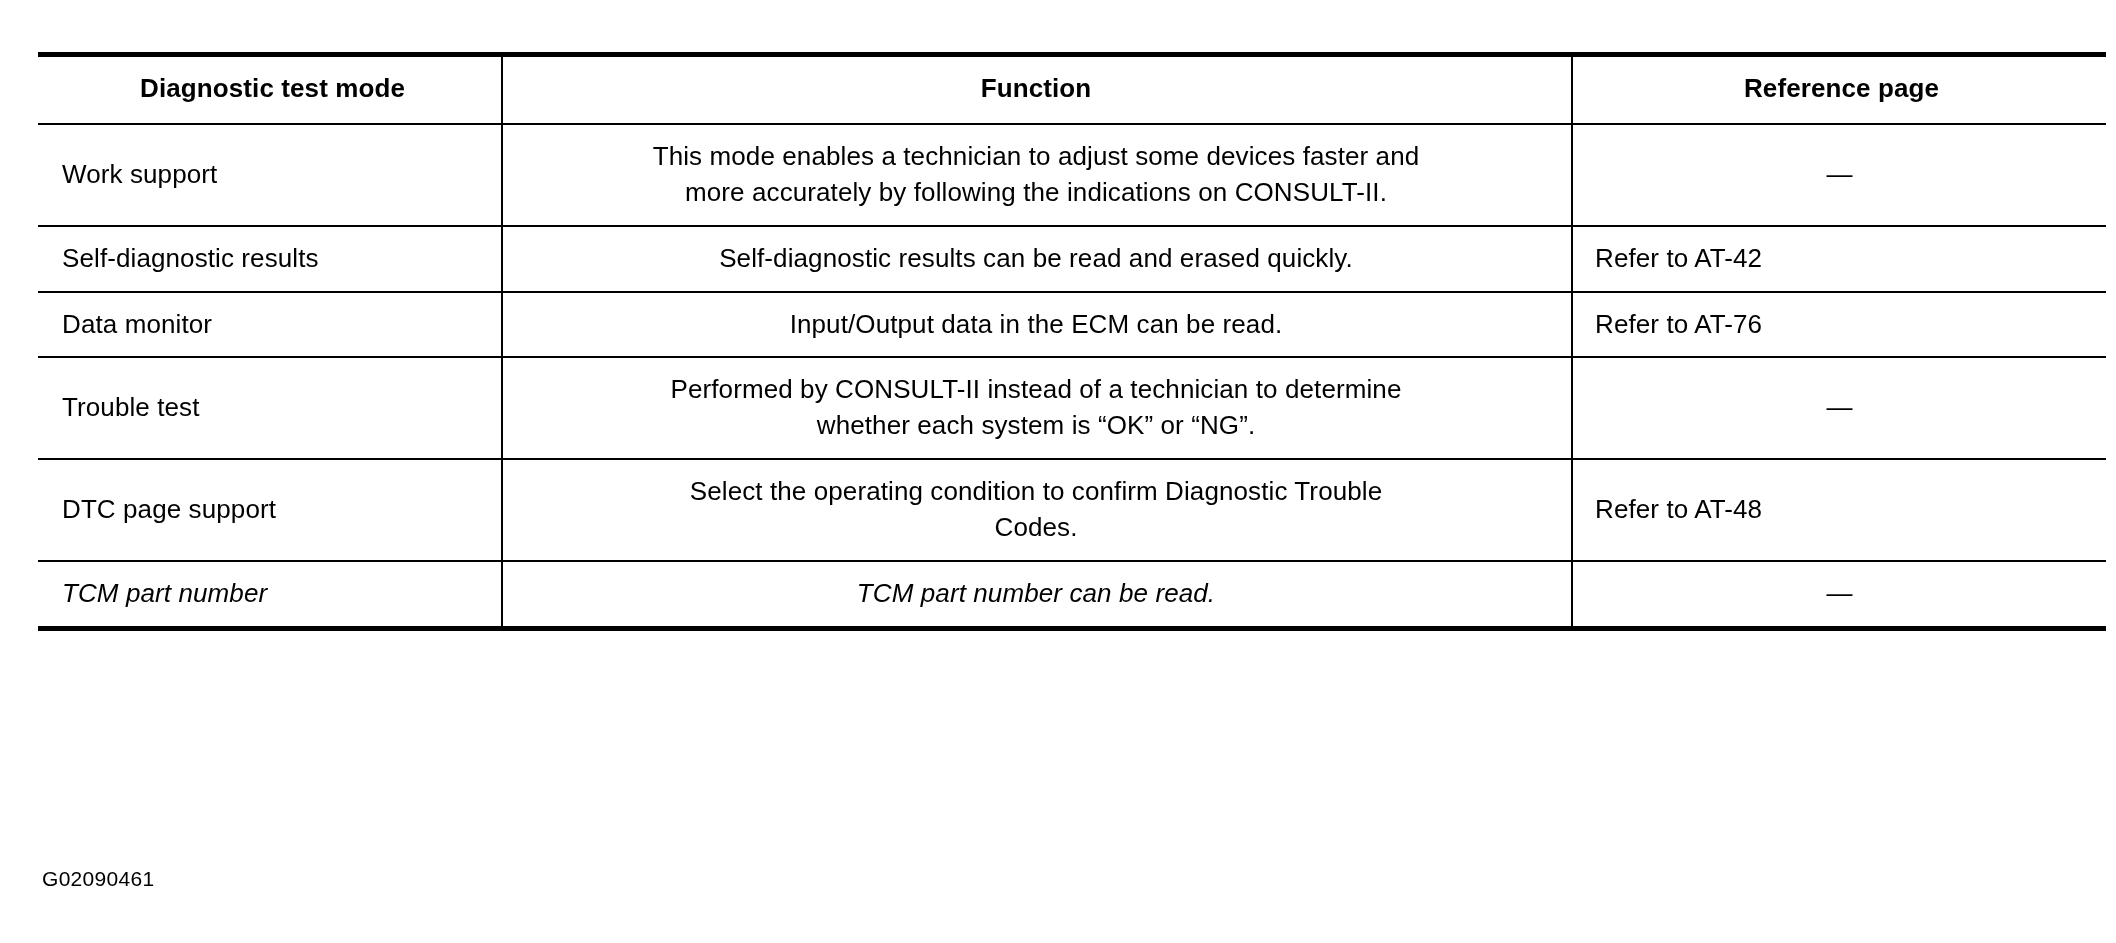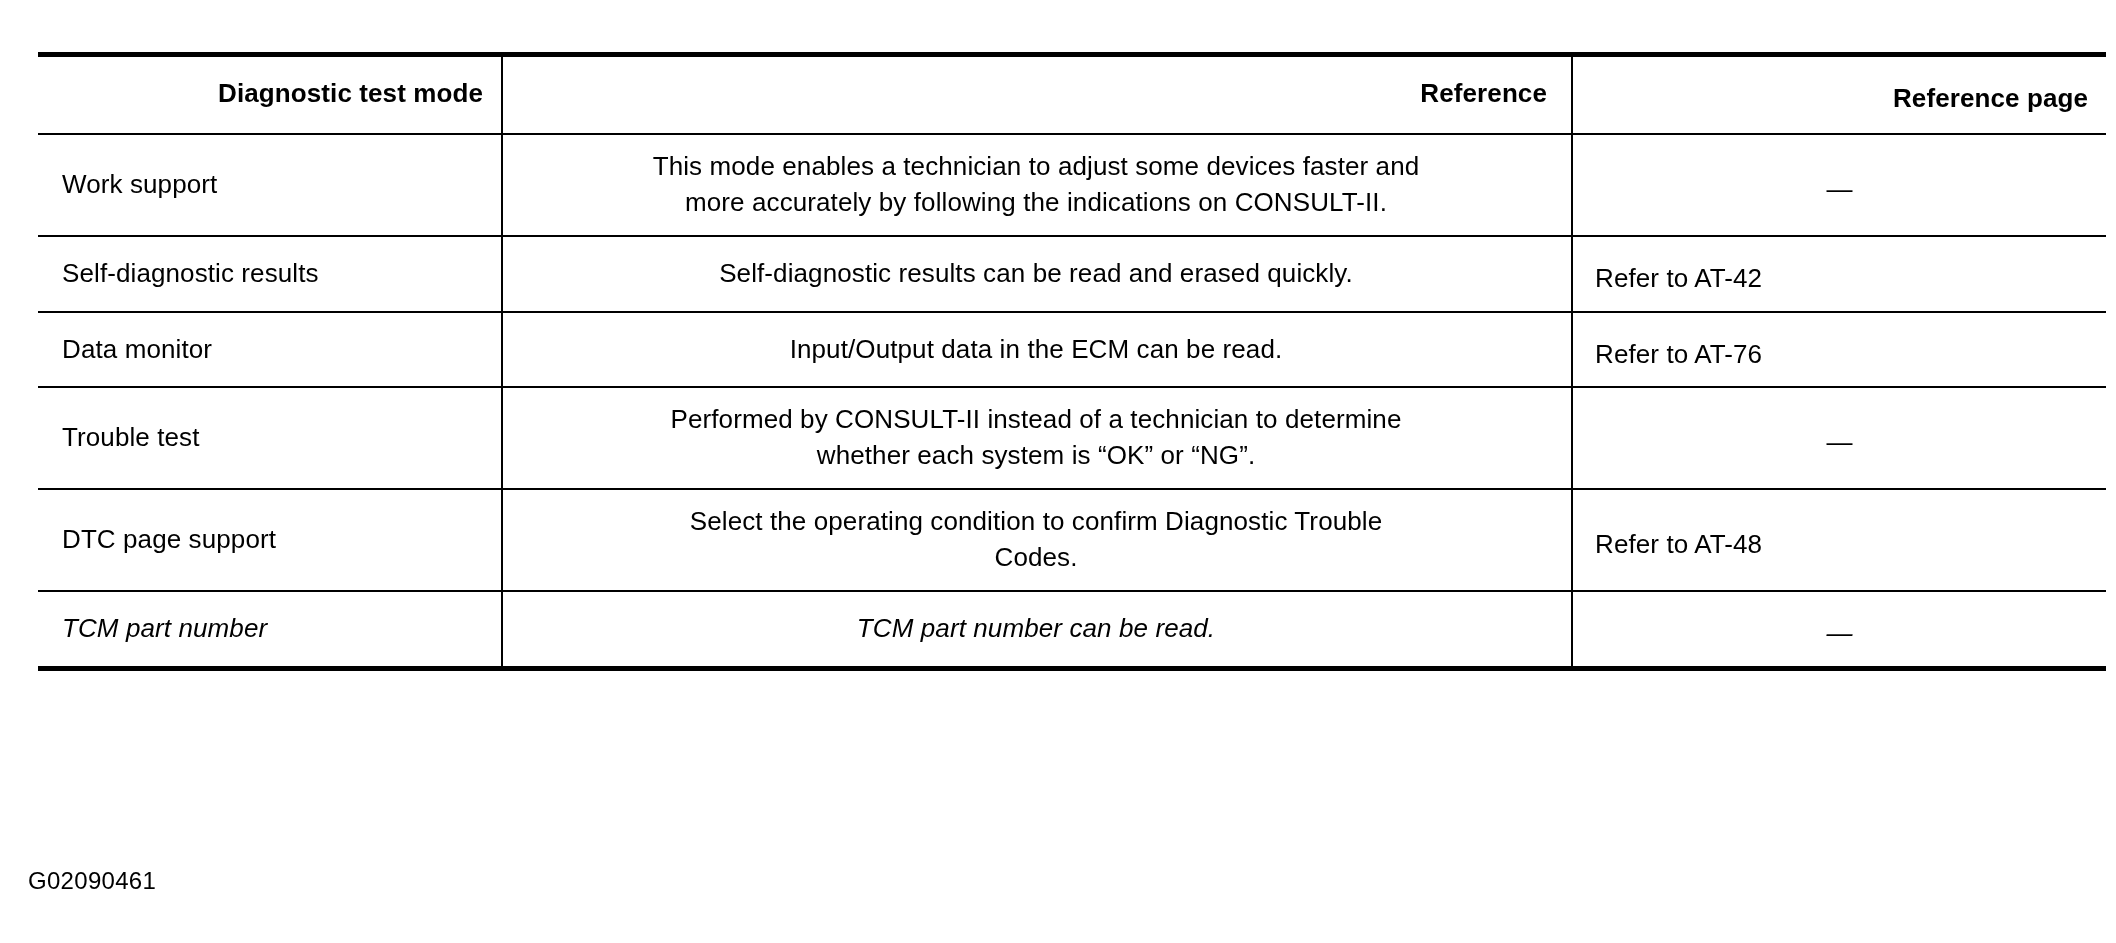--- a/index.html
+++ b/index.html
@@ -73,38 +73,38 @@
 
   .cell-inner {
     padding: 14px 18px 14px 22px;
     line-height: 1.38;
     letter-spacing: 0.1px;
     white-space: pre-line;
   }
 
   .cell-mode .cell-inner   { padding-left: 24px; }
   .cell-func .cell-inner   { padding-left: 22px; padding-right: 24px; text-align: center; }
-  .cell-ref  .cell-inner   { padding-left: 22px; margin-top: 10px; }
+  .cell-ref  .cell-inner   { padding-left: 22px; }
 
   .head .cell-inner {
-    text-align: right;
+    text-align: center;
     padding-bottom: 16px;
   }
 
   .ref-center .cell-inner {
     text-align: center;
     padding-left: 18px;
     padding-right: 18px;
   }
 
   .caption {
     position: absolute;
-    left: 28px;
+    left: 42px;
     top: 867px;
-    font-size: 24px;
+    font-size: 21px;
     letter-spacing: 0.3px;
     color: #000000;
   }
 </style>
 </head>
 <body>
 
 <div class="page">
 
   <div class="table-wrap">
@@ -116,21 +116,21 @@
         <col class="c-mode">
         <col class="c-function">
         <col class="c-ref">
       </colgroup>
       <thead>
         <tr>
           <th class="head cell-mode sep">
             <div class="cell-inner">Diagnostic test mode</div>
           </th>
           <th class="head cell-func sep">
-            <div class="cell-inner">Reference</div>
+            <div class="cell-inner">Function</div>
           </th>
           <th class="head cell-ref">
             <div class="cell-inner">Reference page</div>
           </th>
         </tr>
       </thead>
       <tbody>
 
         <tr>
           <td class="cell-mode sep">

